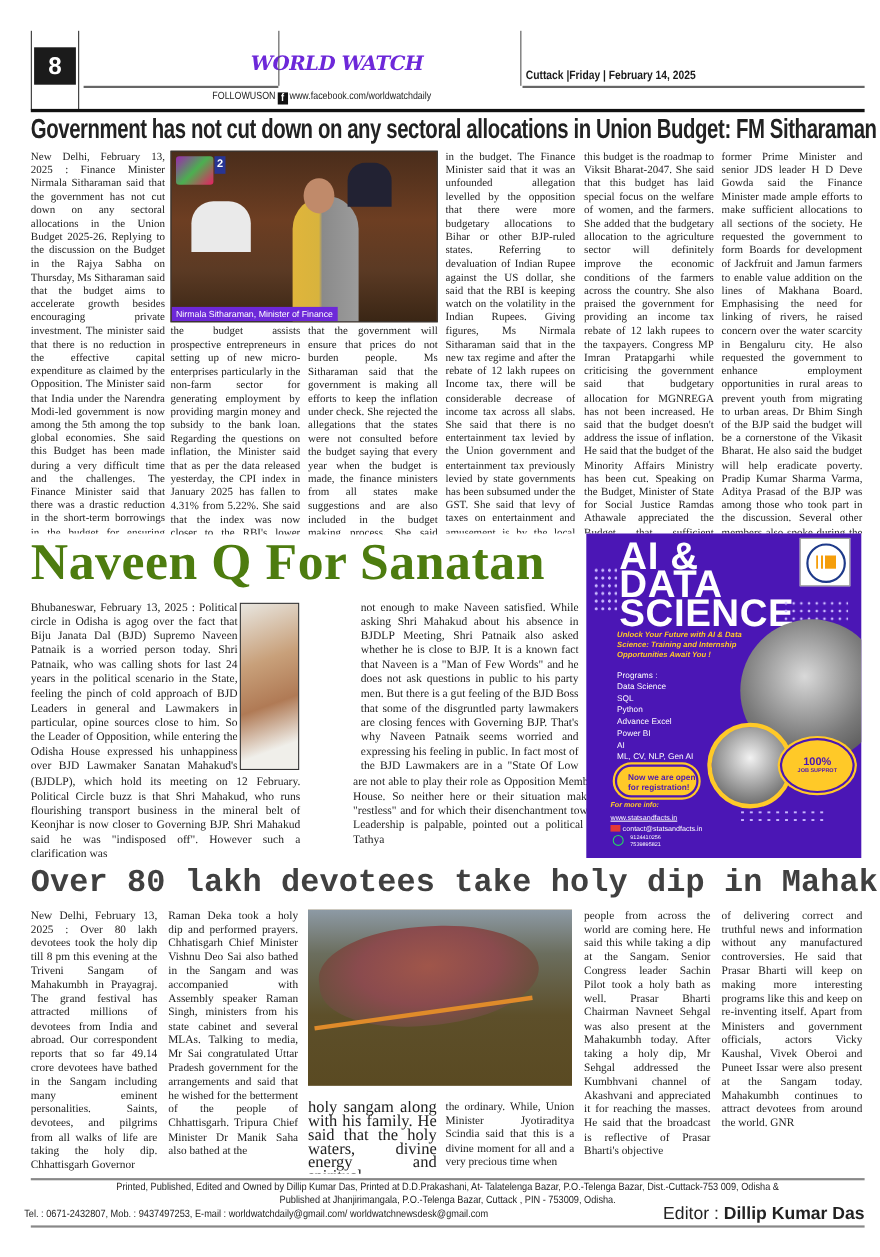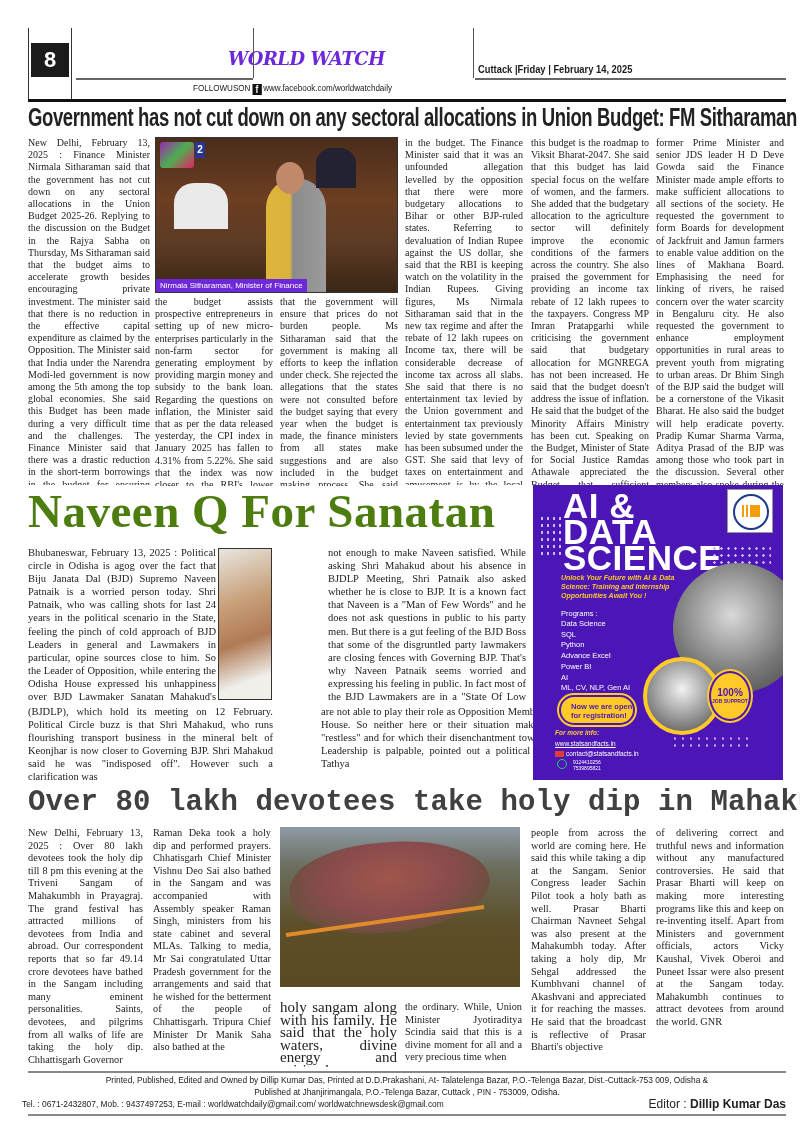--- a/index.html
+++ b/index.html
@@ -40,21 +40,21 @@
   .ad-logo { position: absolute; left: 194px; top: 4px; width: 46px; height: 44px; background: #fff; border: 1px solid #999; }
   .ad-logo-circle { position: absolute; left: 5px; top: 4px; width: 36px; height: 36px; border: 2px solid #1e3a8a; border-radius: 50%; }
   .ad-logo-bars { position: absolute; left: 14px; top: 15px; width: 18px; height: 12px; background: linear-gradient(90deg,#f59e0b 2px,transparent 2px,transparent 4px,#f59e0b 4px,#f59e0b 6px,transparent 6px,transparent 8px,#f59e0b 8px); }
   .ad-sub { position: absolute; left: 28px; top: 88px; width: 120px; font-size: 7px; line-height: 9px; font-style: italic; font-weight: bold; color: #ffc928; }
   .ad-prog-label { position: absolute; left: 28px; top: 124px; font-size: 7.5px; }
   .ad-progs { position: absolute; left: 28px; top: 134px; font-size: 7.5px; line-height: 10.7px; }
   .ad-progs .b { font-weight: normal; }
   .ad-photo { position: absolute; left: 140px; top: 78px; width: 130px; height: 130px; border-radius: 50%; background: radial-gradient(circle at 45% 40%, #d9d9d9, #7a7a7a 55%, #3e3e3e); }
   .ad-laptop { position: absolute; left: 110px; top: 172px; width: 78px; height: 78px; border-radius: 50%; border: 4px solid #ffc928; background: radial-gradient(circle at 50% 40%, #f2f2f2, #8d8d8d 60%, #4a4a4a); }
   .ad-open { position: absolute; left: 26px; top: 210px; width: 76px; height: 30px; border-radius: 15px; background: #ffc928; color: #4b16b5; font-size: 7.5px; font-weight: bold; line-height: 9px; padding: 5px 0 0 10px; border: 2px solid #4b16b5; box-shadow: 0 0 0 2px #ffc928; }
-  .ad-100 { position: absolute; left: 176px; top: 186px; width: 42px; height: 50px; border-radius: 50%; background: #ffc928; border: 2px solid #4b16b5; box-shadow: 0 0 0 2px #ffc928; color: #4b16b5; text-align: center; font-weight: bold; }
+  .ad-100 { position: absolute; left: 176px; top: 186px; width: 68px; height: 50px; border-radius: 50%; background: #ffc928; border: 2px solid #4b16b5; box-shadow: 0 0 0 2px #ffc928; color: #4b16b5; text-align: center; font-weight: bold; }
   .ad-100 .big { display: block; font-size: 10px; margin-top: 14px; }
   .ad-100 .sm { display: block; font-size: 5px; }
   .ad-info { position: absolute; left: 22px; top: 244px; font-size: 6.5px; font-style: italic; font-weight: bold; color: #ffc928; }
   .ad-web { position: absolute; left: 22px; top: 255px; font-size: 6.5px; text-decoration: underline; }
   .ad-mail { position: absolute; left: 22px; top: 265px; font-size: 6.5px; }
   .mail-icon { display: inline-block; width: 9px; height: 6px; background: #e53935; margin-right: 2px; vertical-align: middle; }
   .ad-phones { position: absolute; left: 40px; top: 274px; font-size: 5px; line-height: 6px; }
   .wa-icon { position: absolute; left: 24px; top: 274px; width: 10px; height: 10px; border-radius: 50%; border: 1.5px solid #25d366; }
   .ad-dots3 { position: absolute; left: 138px; top: 250px; width: 80px; height: 14px; background-image: radial-gradient(#c9b8ff 1px, transparent 1.5px); background-size: 8px 7px; }
 
@@ -63,21 +63,21 @@
   .photo-kumbh { position: absolute; left: 280px; top: 827px; width: 240px; height: 160px; overflow: hidden; background: #6a5a33; }
   .kumbh-water { position: absolute; inset: 0; background: linear-gradient(180deg, #8d9aa5 0%, #6b6e5e 25%, #5d4f2a 60%, #5a4a22 100%); }
   .kumbh-crowd { position: absolute; left: 10px; top: 15px; width: 200px; height: 90px; border-radius: 45% 55% 50% 50%; background: radial-gradient(ellipse at 50% 40%, #a0564a 0%, #8a4b4e 45%, #6b4f3d 75%, transparent 76%); transform: rotate(-6deg); }
   .kumbh-shore { position: absolute; left: 5px; top: 92px; width: 200px; height: 4px; background: #e08b2a; transform: rotate(-8deg); }
 
   .footer-rule-top { position: absolute; left: 28px; top: 1071px; width: 758px; height: 2px; background: #888; }
   .footer { position: absolute; left: 28px; top: 1074px; width: 758px; font-family: "Liberation Sans", sans-serif; font-size: 9.5px; line-height: 12px; color: #222; }
   .footer .l1, .footer .l2 { text-align: center; transform: scaleX(0.88); white-space: nowrap; }
   .footer .l3 { position: relative; height: 13px; }
   .footer .contact { position: absolute; left: -6px; top: 0; white-space: nowrap; transform: scaleX(0.88); transform-origin: left; }
-  .footer .editor { position: absolute; right: 0; top: 0; white-space: nowrap; font-size: 12px; }
+  .footer .editor { position: absolute; right: 0; top: 0; white-space: nowrap; font-size: 16px; }
   .footer .editor b { font-weight: bold; }
   .footer-rule-bottom { position: absolute; left: 28px; top: 1114px; width: 758px; height: 2px; background: #888; }
 </style>
 </head>
 <body>
 
 <div class="masthead">
   <div class="page-num-box">
     <div class="page-num">8</div>
   </div>

